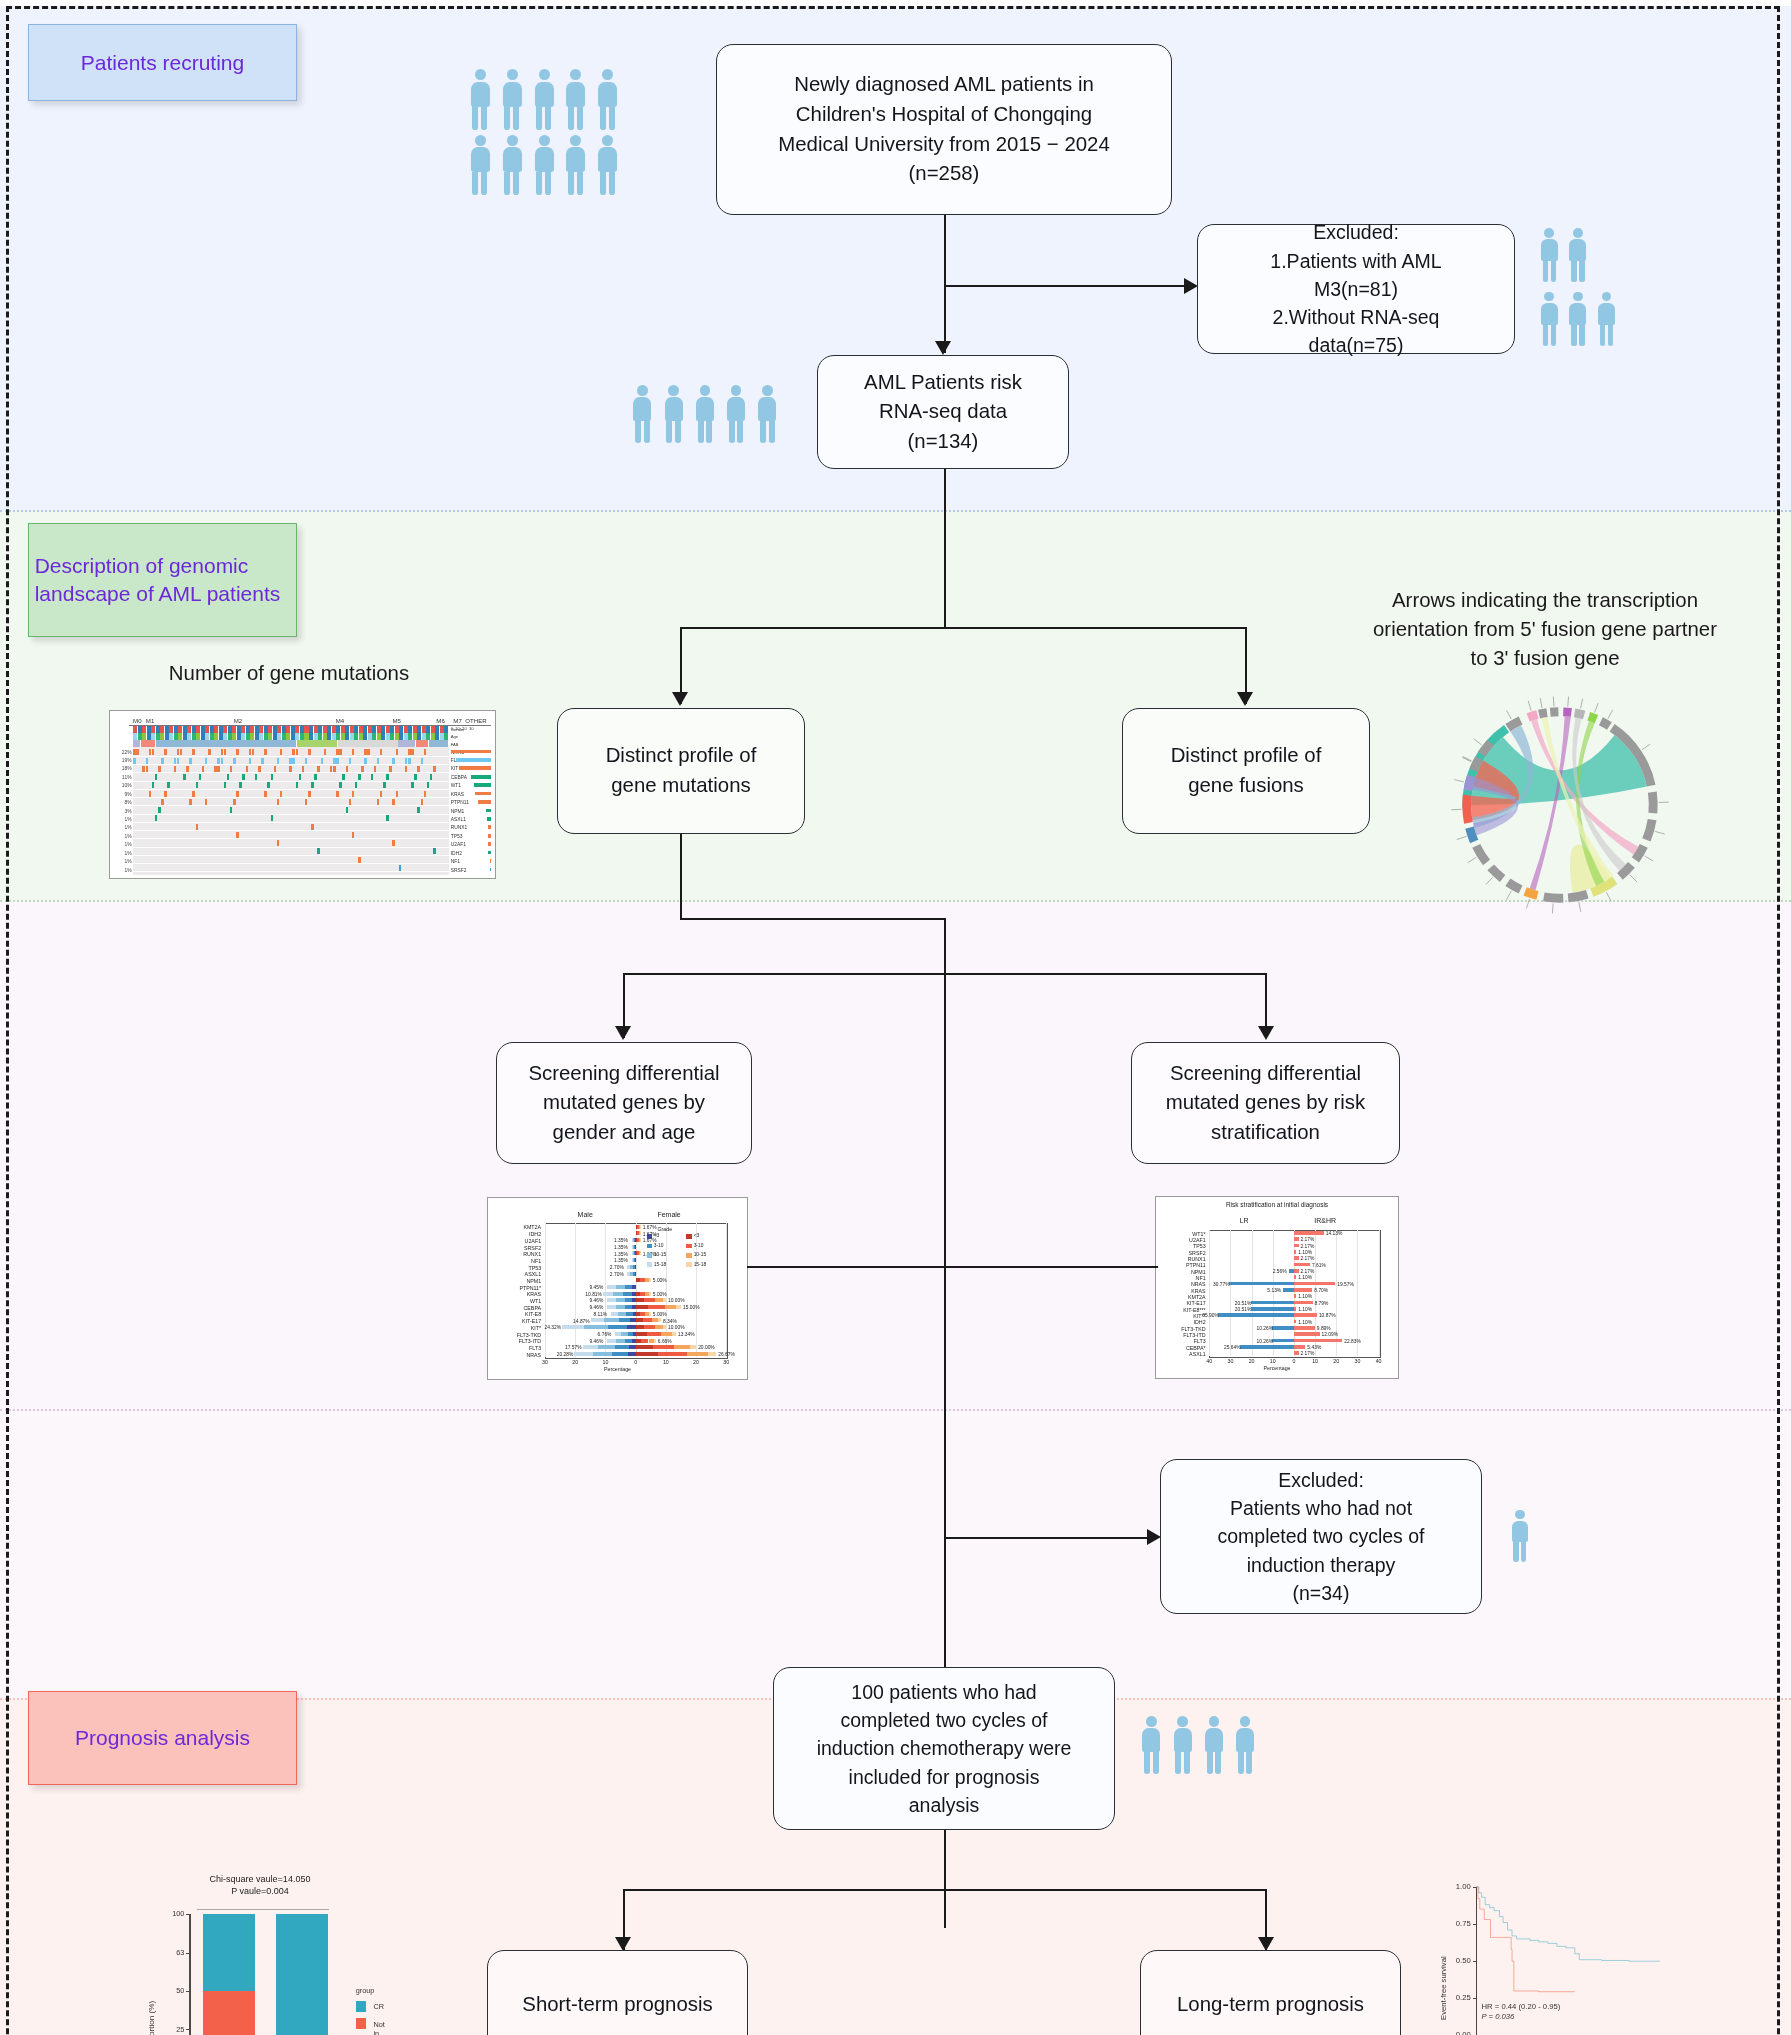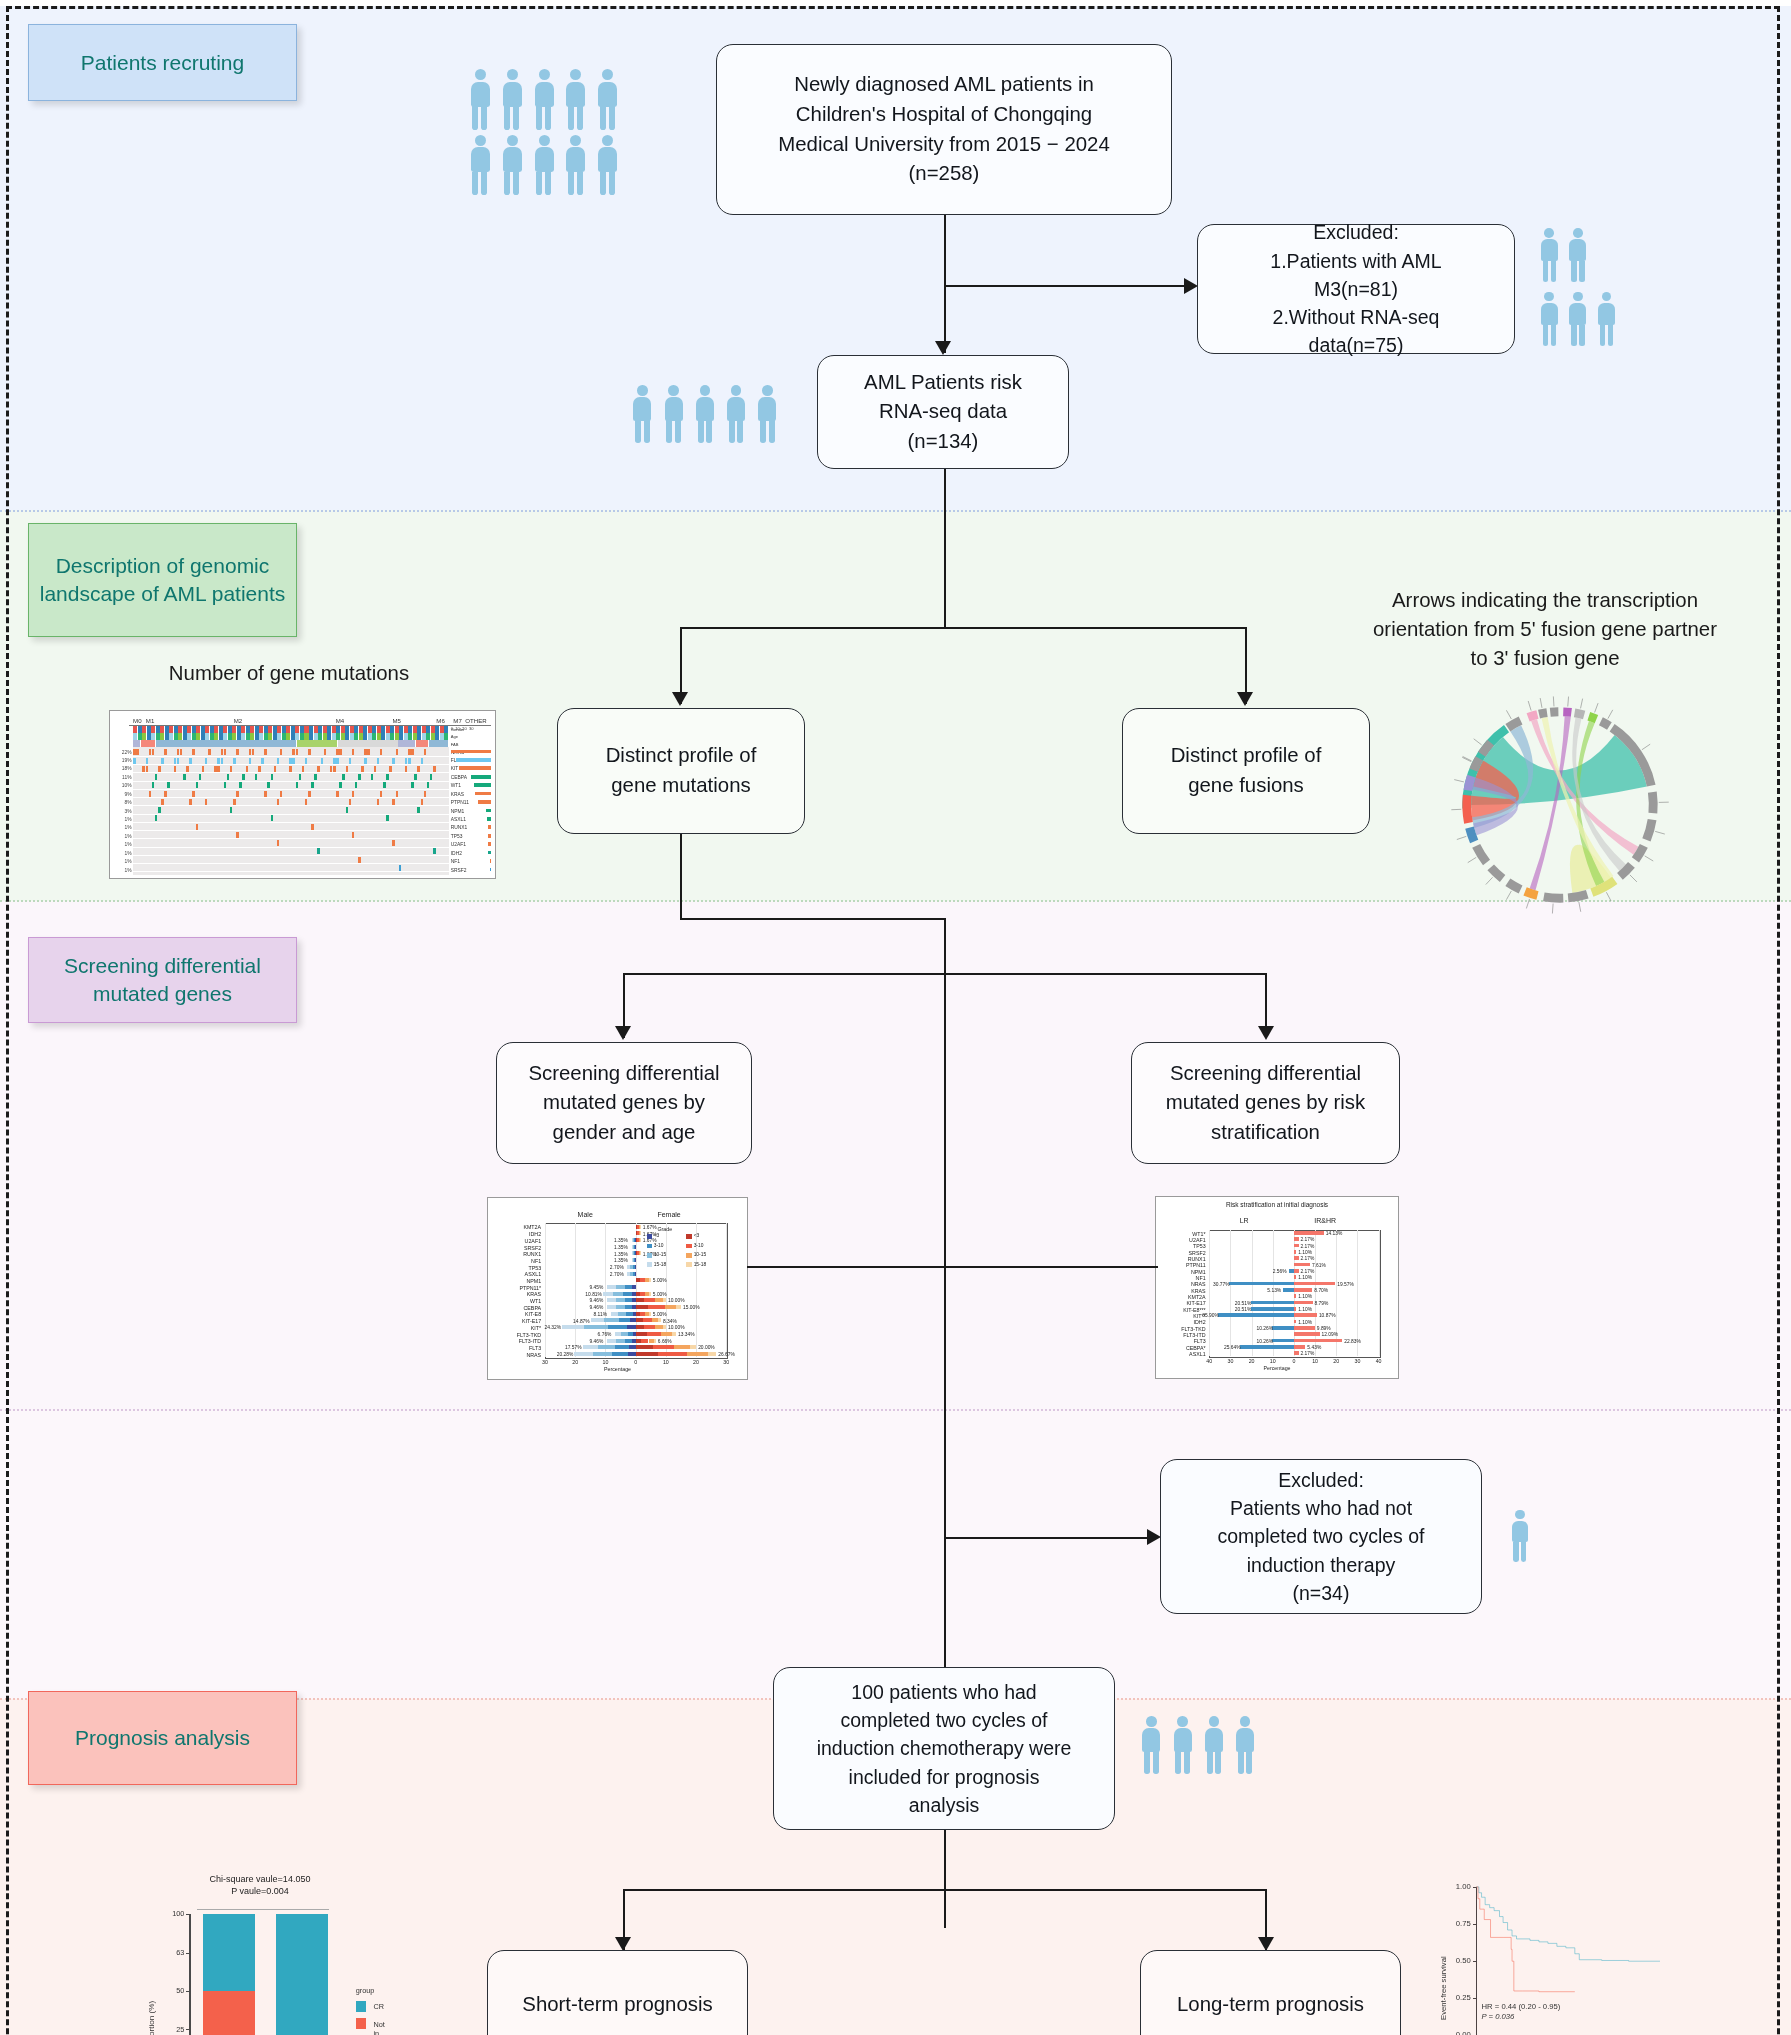--- a/index.html
+++ b/index.html
@@ -18,21 +18,21 @@
   .band-divider.green{border-top-color:#bcd9bd;}
   .band-divider.purple{border-top-color:#dcc6e0;}
   .band-divider.pink{border-top-color:#f2c3bd;}
 
   
   #frame{position:absolute;left:5.7px;top:5.7px;width:1774px;height:2154px;
          border:3.7px dashed #1b1b1b;box-sizing:border-box;pointer-events:none;}
 
   
   .stage{position:absolute;box-sizing:border-box;display:flex;align-items:center;justify-content:center;
-         text-align:center;font-size:21px;line-height:1.32;color:#0f766e;padding:4.1px 5.7px;
+         font-size:21px;line-height:1.32;color:#6d28d9;padding:4.1px 5.7px;
          box-shadow:4.1px 4.1px 6.5px rgba(0,0,0,.14);}
   .stage.blue{background:#cfe2f8;border:1.2px solid #8bb3dd;}
   .stage.green{background:#c9e8c9;border:1.2px solid #69b469;}
   .stage.purple{background:#e7d3ec;border:1.2px solid #c99ad4;}
   .stage.pink{background:#fbc2bc;border:1.2px solid #f1675c;}
 
   
   .node{position:absolute;box-sizing:border-box;background:#fafcff;border:1.6px solid #2a2f36;
         border-radius:17px;display:flex;align-items:center;justify-content:center;text-align:center;
         font-size:20.4px;line-height:1.45;color:#12161c;padding:6.5px 9px;}
@@ -122,23 +122,20 @@
   <div id="frame"></div>
 
   <div class="stage blue" style="left:28px;top:24.4px;width:269px;height:77px;">
     <span>Patients recruting</span>
   </div>
 
   <div class="stage green" style="left:28px;top:523px;width:269px;height:114px;">
     <span>Description of genomic landscape of AML patients</span>
   </div>
 
-  <div class="stage purple" style="left:28px;top:937px;width:269px;height:86px;">
-    <span>Screening differential mutated genes</span>
-  </div>
 
   <div class="stage pink" style="left:28px;top:1691px;width:269px;height:94px;">
     <span>Prognosis analysis</span>
   </div>
 
   <div class="node" style="left:716px;top:44px;width:456px;height:171px;">
     <span>
       <span>Newly diagnosed AML patients in</span>
       <span>Children's Hospital of Chongqing</span>
       <span>Medical University from 2015 − 2024</span>

